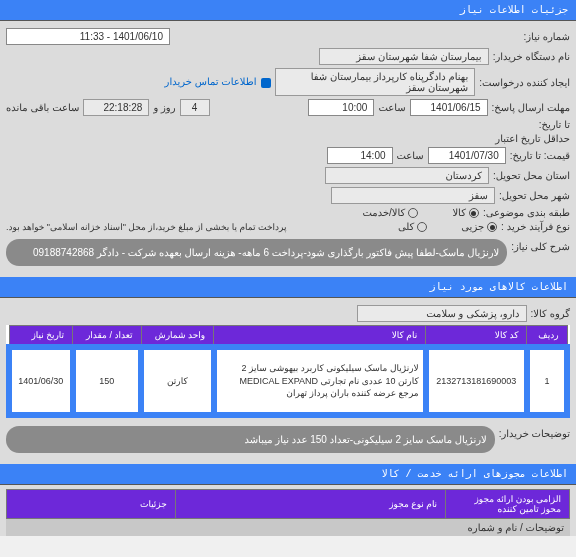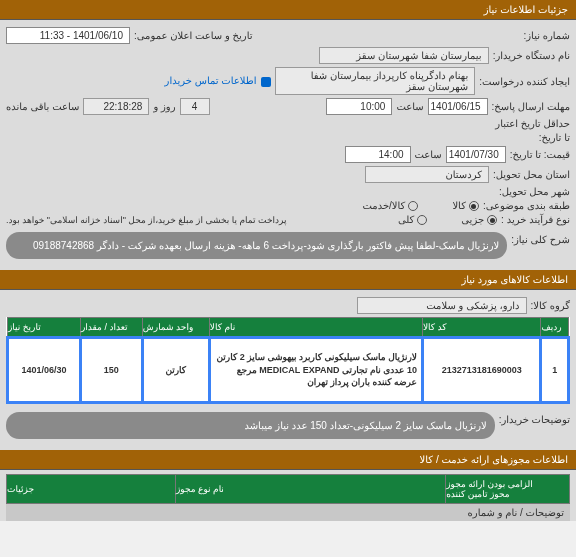--- a/index.html
+++ b/index.html
@@ -4,25 +4,26 @@
 <style>
 * { box-sizing: border-box; margin: 0; padding: 0; }
 body {
   font-family: Tahoma, Arial, sans-serif;
   font-size: 10px;
   background: #f0f0f0;
   direction: rtl;
   width: 576px;
 }
 .section-header {
-  background: #a16207;
+  background: #3b82f6;
   color: #fff;
   padding: 4px 8px;
   font-size: 10px;
   border-bottom: 1px solid #555;
+  font-family: Liberation Mono, monospace;
 }
 .panel {
   background: #dcdcdc;
   padding: 4px 6px;
 }
 .row {
   display: flex;
   align-items: center;
   margin: 3px 0;
   gap: 4px;
@@ -104,51 +105,49 @@
   margin: 4px 0;
   line-height: 1.5;
 }
 table.items {
   width: 100%;
   border-collapse: collapse;
   background: #fff;
   font-size: 9px;
 }
 table.items th {
-  background: #15803d;
+  background: #6d28d9;
   color: #fff;
-  padding: 4px 0;
+  padding: 4px 8px;
   border: 1px solid #777;
-  text-align: left;
+  text-align: right;
   font-weight: normal;
 }
 table.items td {
-  border: 3px solid #3b82f6;
+  border: 6px solid #3b82f6;
   padding: 12px 4px;
   text-align: center;
   color: #333;
   vertical-align: middle;
-  font-weight: bold;
 }
 .wide-field { width: 170px; }
-.med-field { width: 124px; }
-.sm-field { width: 60px; }
+.med-field { width: 164px; }
+.sm-field { width: 78px; }
 .xs-field { width: 66px; }
 .spacer { flex: 1; }
 </style>
 </head>
 <body>
 
 <div class="section-header">جزئیات اطلاعات نیاز</div>
 <div class="panel">
 
   <div class="row">
     <span class="label">شماره نیاز:</span>
     <span class="spacer"></span>
-    <span class="label">تاریخ و ساعت اعلان عمومی:</span>
     <span class="field med-field">1401/06/10 - 11:33</span>
   </div>
 
   <div class="row">
     <span class="label">نام دستگاه خریدار:</span>
     <span class="field-gray wide-field">بیمارستان شفا شهرستان سقز</span>
   </div>
 
   <div class="row">
     <span class="label">ایجاد کننده درخواست:</span>
@@ -165,40 +164,41 @@
     <span class="label">ساعت</span>
     <span class="field xs-field">10:00</span>
     <span class="spacer"></span>
     <span class="field-gray" style="width:30px;text-align:center">4</span>
     <span class="label">روز و</span>
     <span class="field-gray xs-field">22:18:28</span>
     <span class="label">ساعت باقی مانده</span>
   </div>
 
   <div class="row">
+    <span class="label">تا تاریخ:</span>
+  </div>
+
+  <div class="row">
     <span class="label" style="width:90px">حداقل تاریخ اعتبار</span>
-  </div>
-
-  <div class="row">
-    <span class="label">تا تاریخ:</span>
   </div>
   <div class="row">
     <span class="label">قیمت: تا تاریخ:</span>
     <span class="field sm-field">1401/07/30</span>
     <span class="label">ساعت</span>
     <span class="field xs-field">14:00</span>
   </div>
 
   <div class="row">
     <span class="label">استان محل تحویل:</span>
     <span class="field-gray med-field">کردستان</span>
   </div>
 
   <div class="row">
     <span class="label">شهر محل تحویل:</span>
+    <span class="field-gray med-field">سقز</span>
   </div>
 
   <div class="row">
     <span class="label">طبقه بندی موضوعی:</span>
     <div class="radio-group">
       <div class="radio-item">
         <span class="radio checked"></span>
         <span>کالا</span>
       </div>
       <div class="radio-item">

